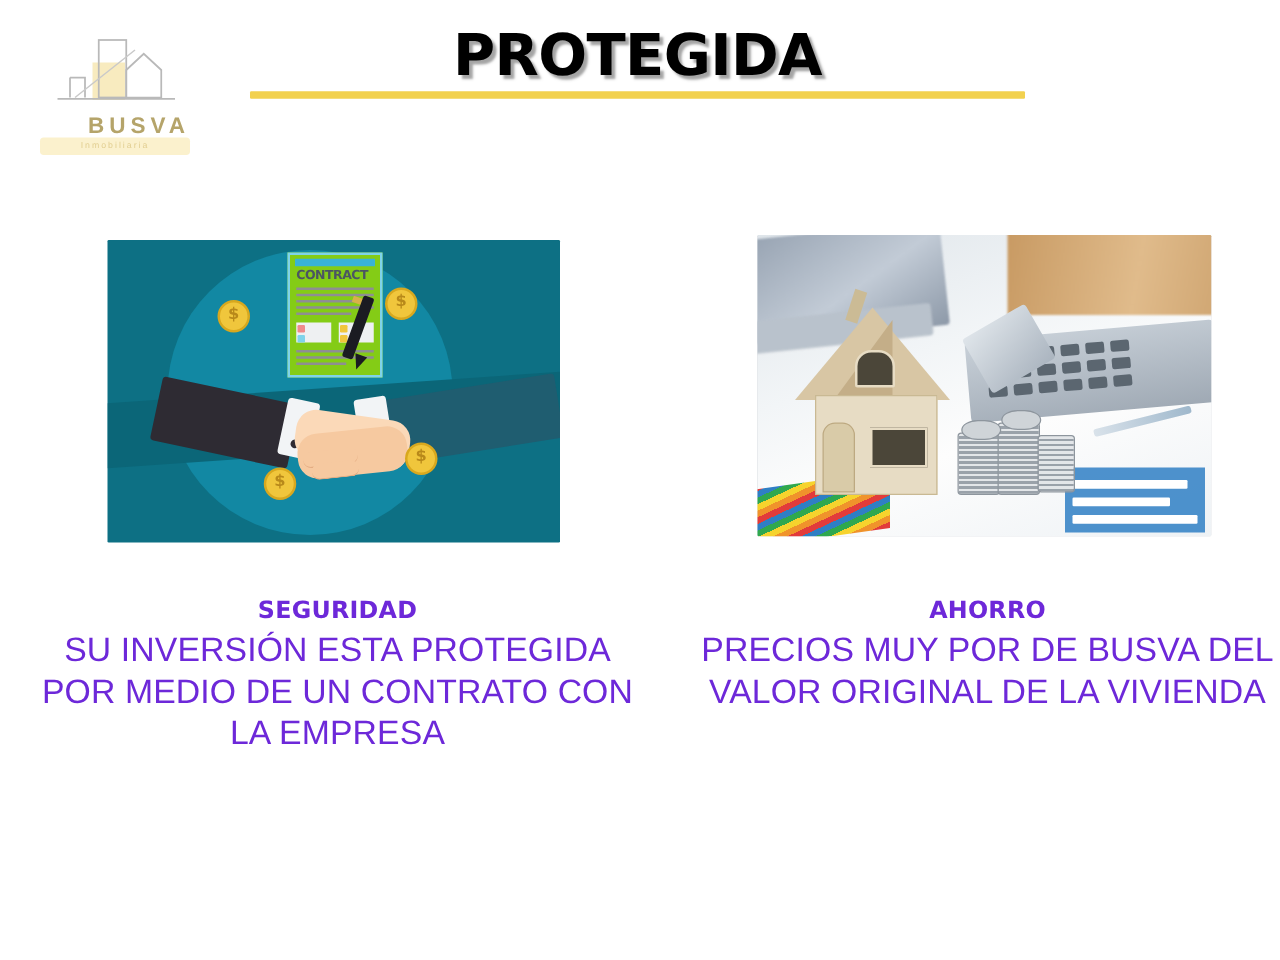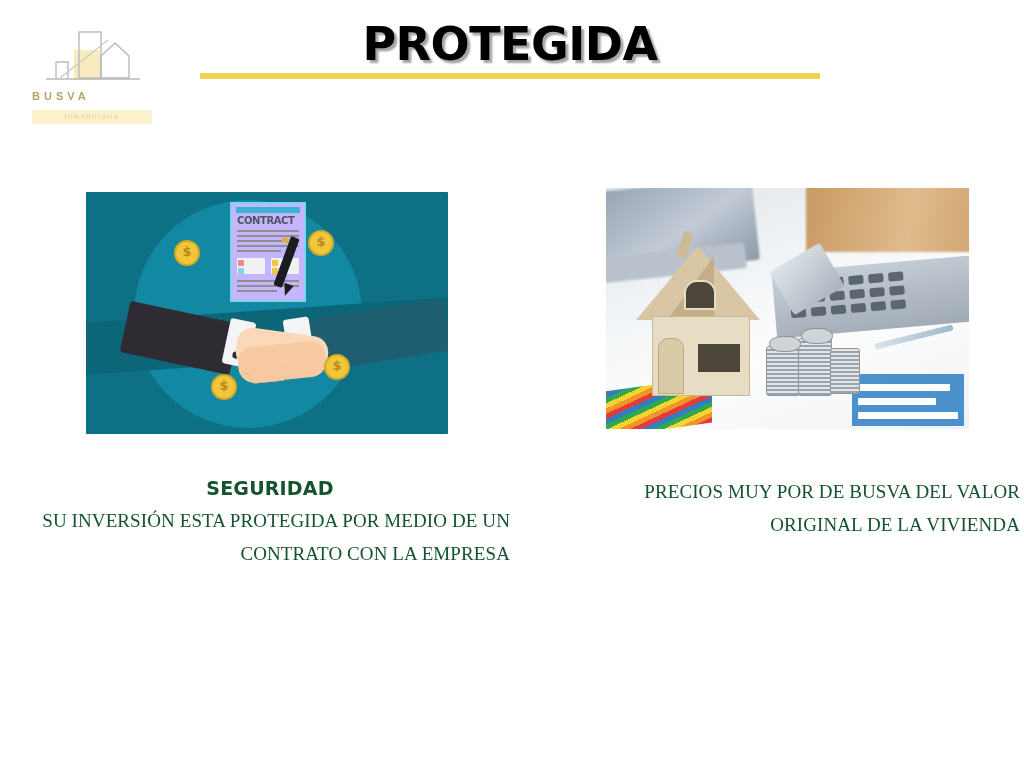--- a/index.html
+++ b/index.html
@@ -34,22 +34,22 @@
     left: 6px;
     top: 0;
     width: 108px;
     height: 62px;
   }
   .logo-name {
     position: absolute;
     left: 0;
     top: 60px;
     width: 120px;
-    text-align: left;
-    font-size: 11px;
+    text-align: right;
+    font-size: 18px;
     font-weight: 700;
     letter-spacing: 4px;
     color: #b5a46a;
   }
   .logo-sub {
     position: absolute;
     left: 0;
     top: 80px;
     width: 120px;
     text-align: center;
@@ -180,21 +180,21 @@
     border-radius: 8px;
     border-bottom: 1px solid #e3ac82;
   }
 
   .contract {
     position: absolute;
     left: 144px;
     top: 10px;
     width: 72px;
     height: 96px;
-    background: #c4b5fd;
+    background: #84cc16;
     border: 2px solid #7fd3ea;
   }
   .contract-bar {
     position: absolute; left: 4px; top: 3px;
     width: 64px; height: 6px; background: #39b3d6;
   }
   .contract-title {
     position: absolute; left: 5px; top: 11px;
     width: 64px;
     font-family: "DejaVu Sans", sans-serif;
@@ -376,41 +376,40 @@
     background: linear-gradient(90deg,#d9e2ea,#9fb8cc);
     transform: rotate(-14deg);
     border-radius: 2px;
   }
 
   
   .caption {
     position: absolute;
     top: 475px;
     text-align: center;
-    color: #14532d;
+    color: #6d28d9;
   }
   .caption-left  { left: 30px;  width: 480px; }
   .caption-right { left: 560px; width: 460px; }
 
   .caption-title {
     font-family: "DejaVu Sans", sans-serif;
     font-size: 19px;
     font-weight: 700;
     letter-spacing: 0.2px;
     line-height: 26px;
     margin: 0 0 3px 0;
   }
   .caption-body {
-    font-family: Liberation Serif, serif;
-    font-size: 19px;
+    font-family: Liberation Sans, sans-serif;
+    font-size: 27px;
     font-weight: 400;
     line-height: 33px;
     letter-spacing: 0.1px;
     margin: 0;
-    text-align: right;
   }
 </style>
 </head>
 <body>
 
 <div class="slide">
 
   <div class="logo-block">
     <svg class="logo-mark" viewBox="0 0 108 62">
       <rect x="36" y="20" width="26" height="30" fill="#f7e7b4" opacity="0.85"></rect>
@@ -536,16 +535,17 @@
       <div class="rp-stack rp-stack-5"></div>
     </div>
   </div>
 
   <div class="caption caption-left">
     <div class="caption-title">SEGURIDAD</div>
     <div class="caption-body">SU INVERSIÓN ESTA PROTEGIDA POR MEDIO DE UN CONTRATO CON LA EMPRESA</div>
   </div>
 
   <div class="caption caption-right">
+    <div class="caption-title">AHORRO</div>
     <div class="caption-body">PRECIOS MUY POR DE BUSVA DEL VALOR ORIGINAL DE LA VIVIENDA</div>
   </div>
 
 </div>
 
 </body></html>

